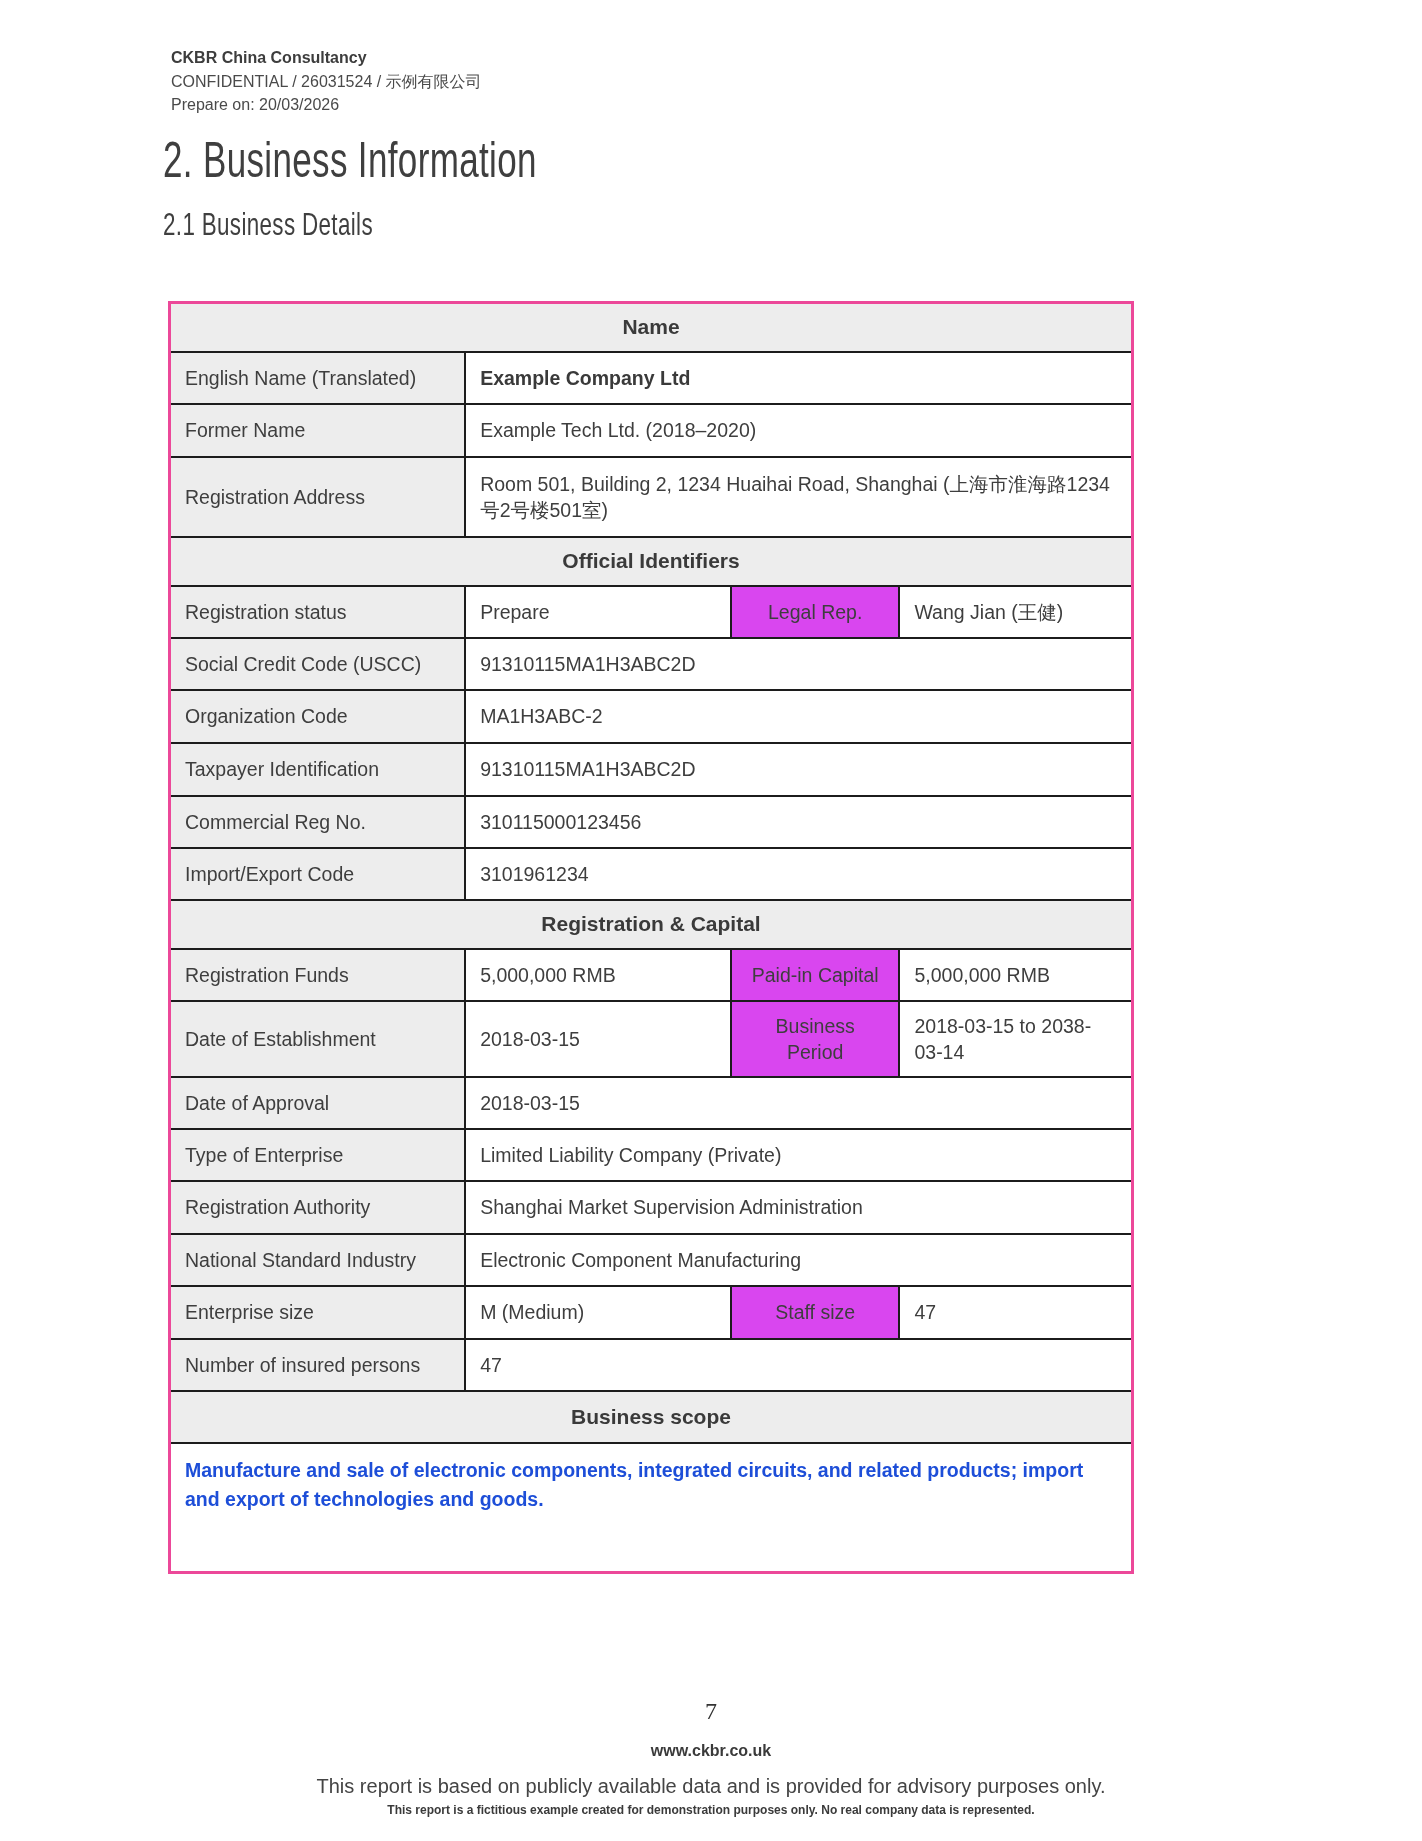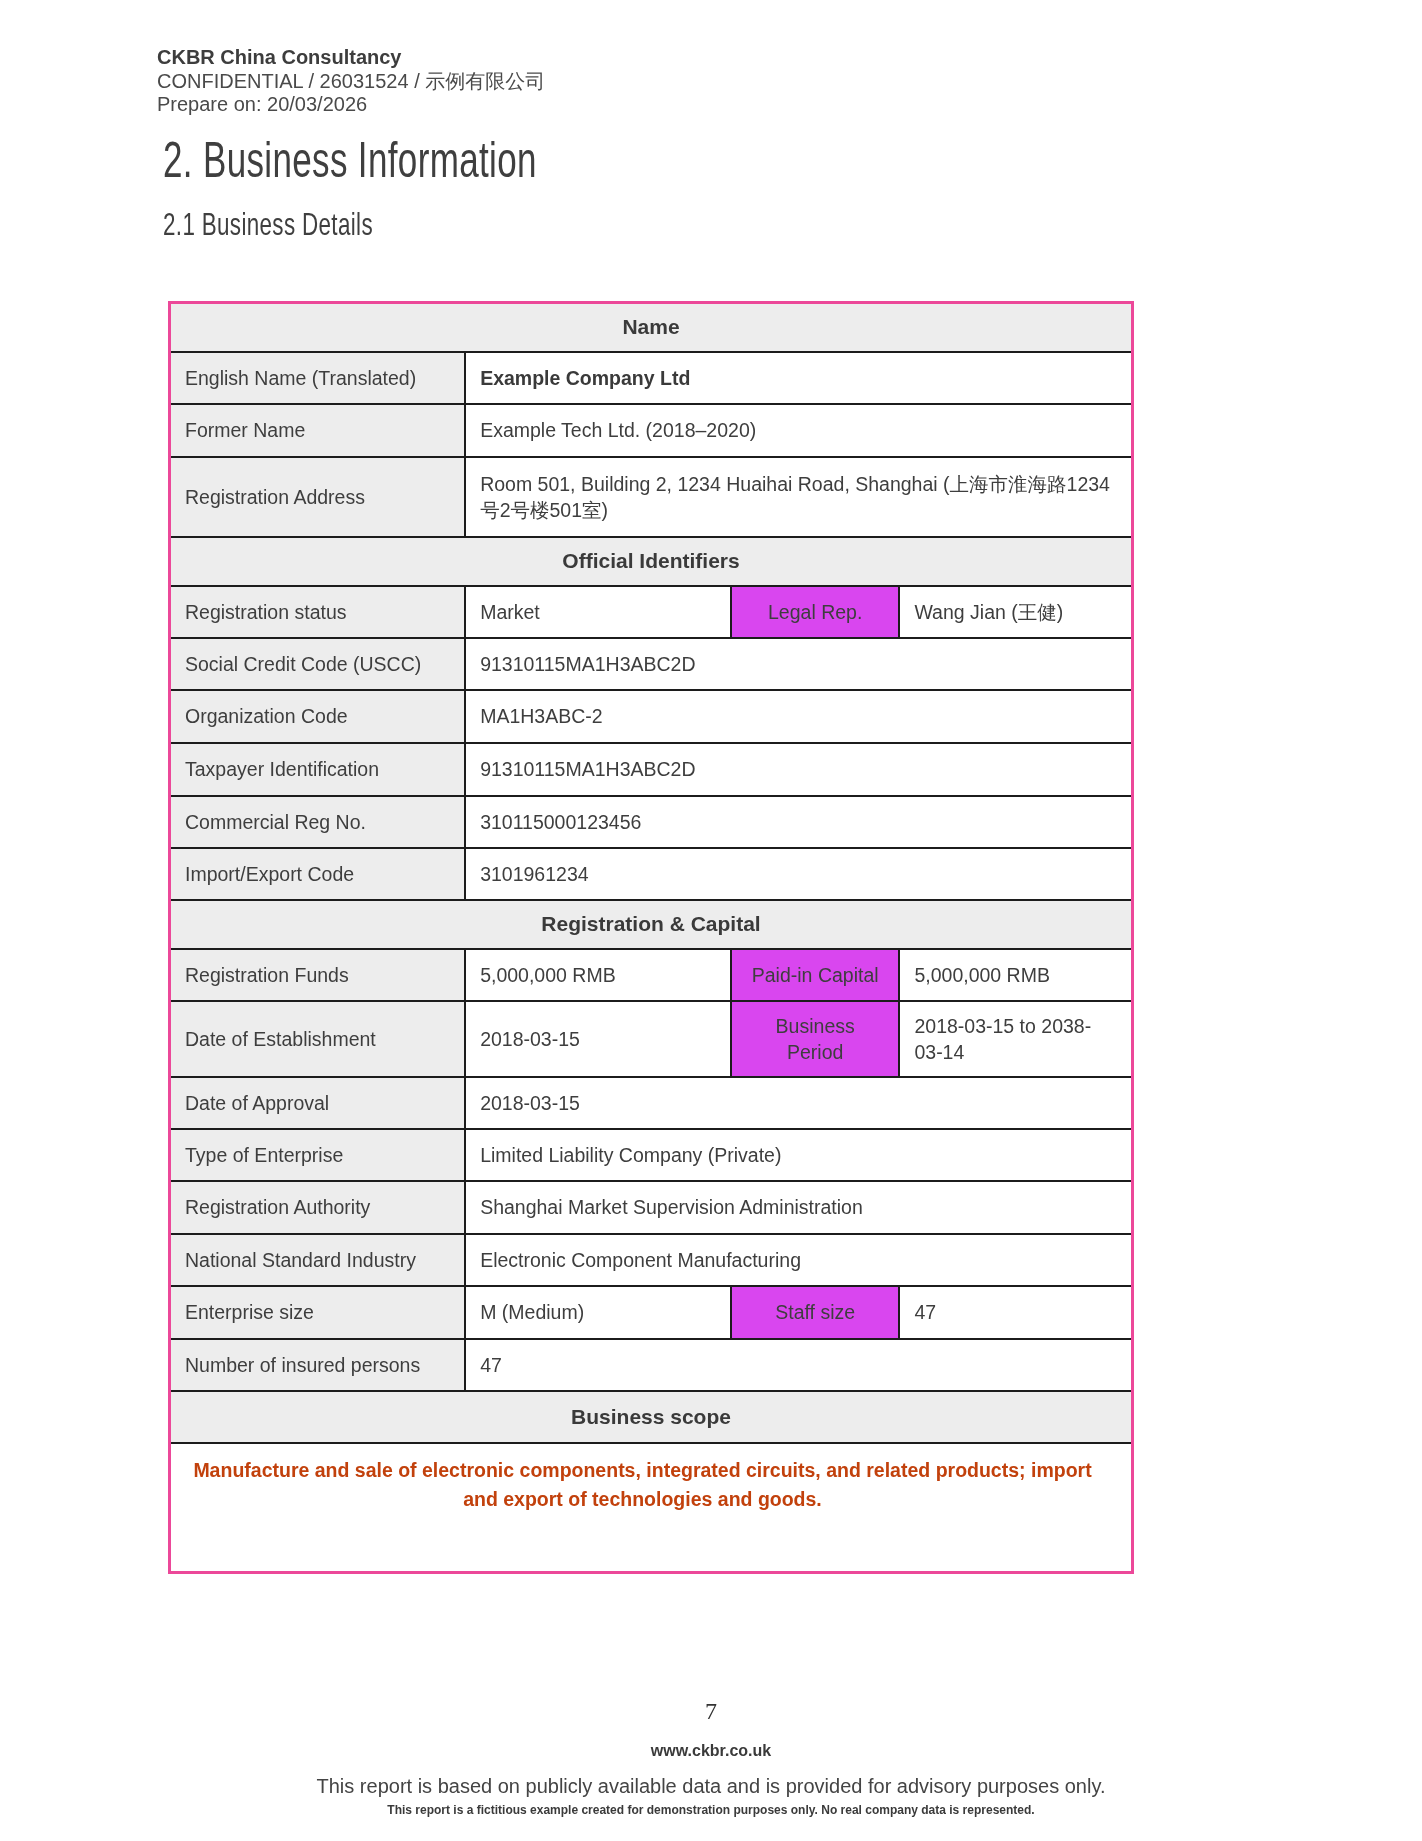--- a/index.html
+++ b/index.html
@@ -10,23 +10,23 @@
     height: 1841px;
     background: #ffffff;
     font-family: "Liberation Sans", sans-serif;
     color: #3d3d3d;
     overflow: hidden;
   }
 
   
   .doc-header {
     position: absolute;
-    left: 157px;
+    left: 171px;
     top: 46px;
-    font-size: 20px;
+    font-size: 16px;
     line-height: 23.5px;
     color: #4a4a4a;
   }
   .doc-header .company-line { font-weight: bold; color: #3d3d3d; }
 
   
   .h1 {
     position: absolute;
     left: 163px;
     top: 131px;
@@ -91,24 +91,23 @@
   tr.h49 { height: 49px; }
   tr.h52 { height: 52px; }
   tr.h53 { height: 53px; }
   tr.h80 { height: 80px; }
   tr.h76 { height: 76px; }
   tr.scope-row { height: 130px; }
   tr.scope-row td {
     vertical-align: top;
     padding-top: 12px;
     font-weight: bold;
-    color: #c2410c;
+    color: #1d4ed8;
     line-height: 29px;
     padding-right: 31px;
-    text-align: center;
   }
 
   
   .footer {
     position: absolute;
     left: 0;
     top: 1698px;
     width: 1422px;
     text-align: center;
   }
@@ -171,21 +170,21 @@
       <tr class="h80">
         <td class="lbl">Registration Address</td>
         <td class="val" colspan="3">Room 501, Building 2, 1234 Huaihai Road, Shanghai (上海市淮海路1234号2号楼501室)</td>
       </tr>
 
       <tr class="sec h49">
         <td colspan="4">Official Identifiers</td>
       </tr>
       <tr class="h52">
         <td class="lbl">Registration status</td>
-        <td class="val">Market</td>
+        <td class="val">Prepare</td>
         <td class="sublbl">Legal Rep.</td>
         <td class="val">Wang Jian (王健)</td>
       </tr>
       <tr class="h52">
         <td class="lbl">Social Credit Code (USCC)</td>
         <td class="val" colspan="3">91310115MA1H3ABC2D</td>
       </tr>
       <tr class="h53">
         <td class="lbl">Organization Code</td>
         <td class="val" colspan="3">MA1H3ABC-2</td>

